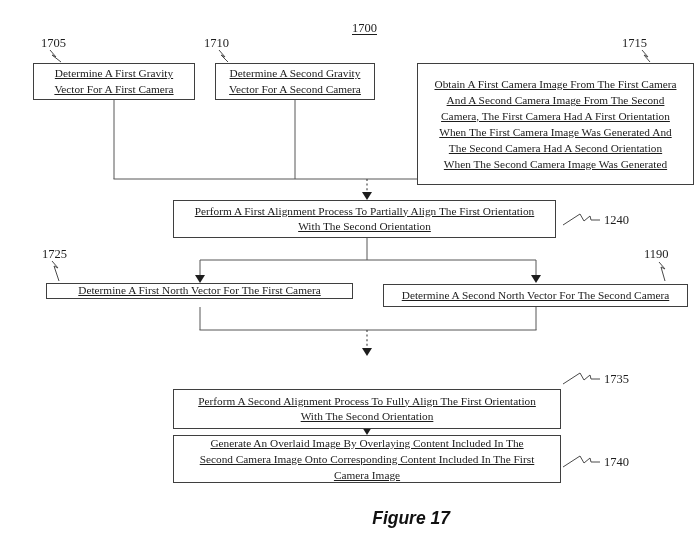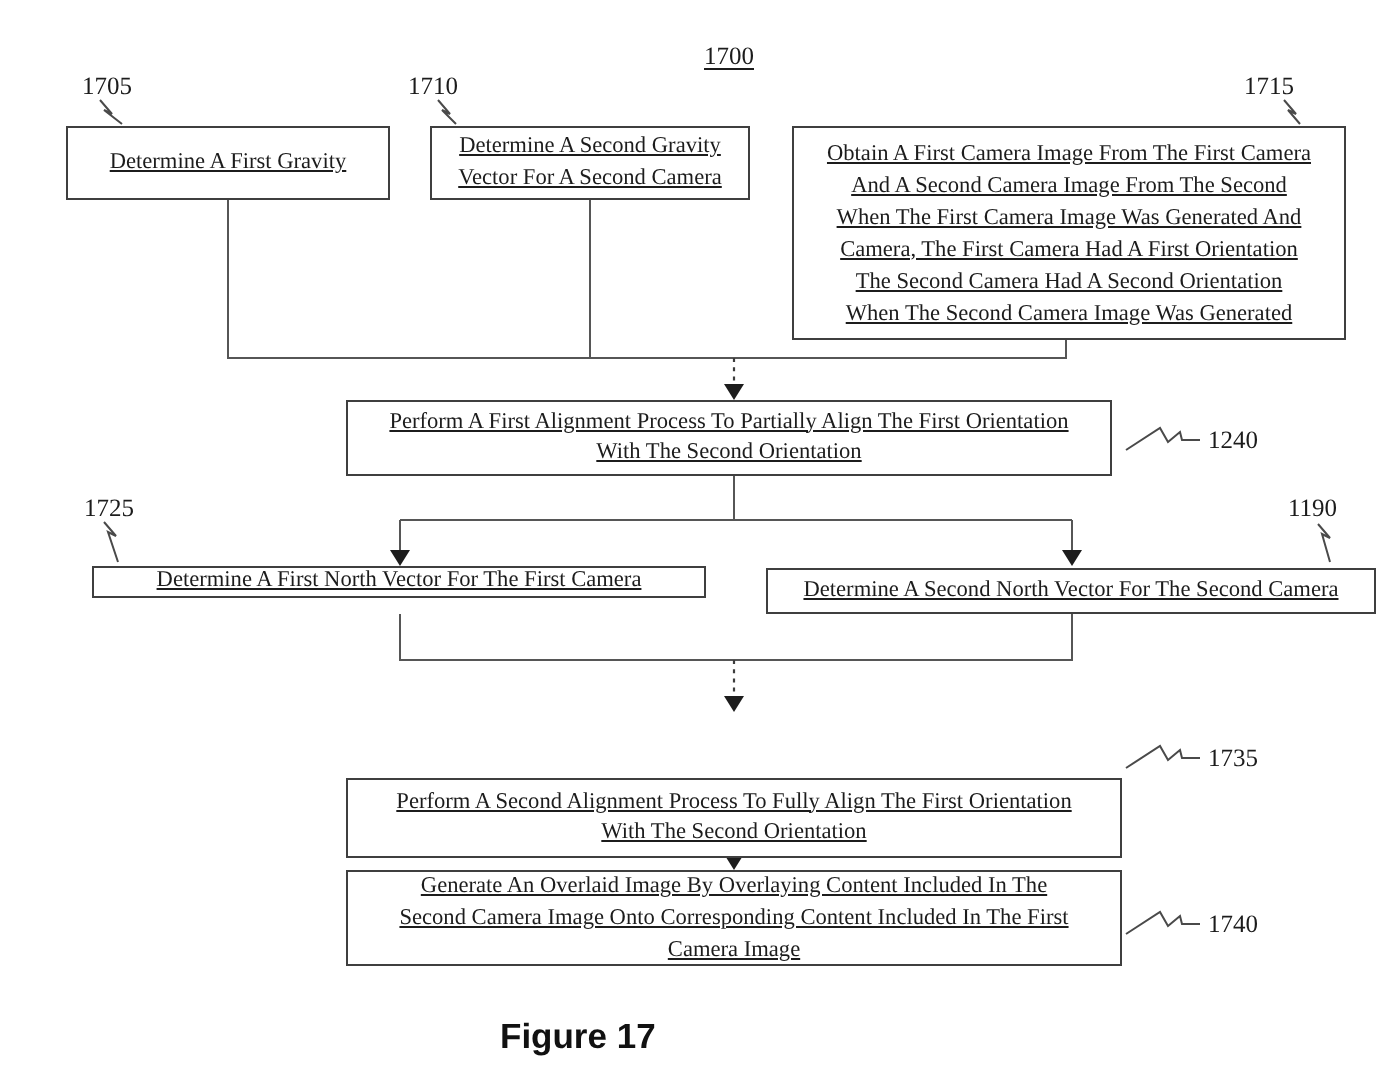--- a/index.html
+++ b/index.html
@@ -34,22 +34,23 @@
     color:#1c1c1c;
     white-space:nowrap;
   }
   .figref{
     text-decoration:underline;
     text-underline-offset:2px;
   }
   .caption{
     position:absolute;
     left:250px;top:508px;width:200px;
-    text-align:left;
+    text-align:right;
     font-family:"Liberation Sans", sans-serif;
+    font-style:italic;
     font-weight:bold;
     font-size:17.5px;
     color:#111;
   }
   svg.overlay{
     position:absolute;left:0;top:0;width:700px;height:539px;
     pointer-events:none;
   }
   svg .wire{stroke:#565656;stroke-width:1;fill:none;}
   svg .dot{stroke:#3d3d3d;stroke-width:1.1;fill:none;stroke-dasharray:2,2.6;}
@@ -112,32 +113,33 @@
   <div class="refnum" style="left:204px;top:36px;">1710</div>
   <div class="refnum" style="left:622px;top:36px;">1715</div>
   <div class="refnum" style="left:604px;top:213px;">1240</div>
   <div class="refnum" style="left:42px;top:247px;">1725</div>
   <div class="refnum" style="left:644px;top:247px;">1190</div>
   <div class="refnum" style="left:604px;top:372px;">1735</div>
   <div class="refnum" style="left:604px;top:455px;">1740</div>
 
   <div class="box" style="left:33px;top:63px;width:162px;height:37px;">
     <div class="ln">Determine A First Gravity</div>
+    <div class="ln">Vector For A First Camera</div>
   </div>
 
   <div class="box" style="left:215px;top:63px;width:160px;height:37px;">
     <div class="ln">Determine A Second Gravity</div>
     <div class="ln">Vector For A Second Camera</div>
   </div>
 
-  <div class="box" style="left:396px;top:63px;width:277px;height:107px;line-height:16px;">
+  <div class="box" style="left:417px;top:63px;width:277px;height:122px;line-height:16px;">
     <div class="ln">Obtain A First Camera Image From The First Camera</div>
     <div class="ln">And A Second Camera Image From The Second</div>
+    <div class="ln">Camera, The First Camera Had A First Orientation</div>
     <div class="ln">When The First Camera Image Was Generated And</div>
-    <div class="ln">Camera, The First Camera Had A First Orientation</div>
     <div class="ln">The Second Camera Had A Second Orientation</div>
     <div class="ln">When The Second Camera Image Was Generated</div>
   </div>
 
   <div class="box" style="left:173px;top:200px;width:383px;height:38px;">
     <div class="ln">Perform A First Alignment Process To Partially Align The First Orientation</div>
     <div class="ln">With The Second Orientation</div>
   </div>
 
   <div class="box" style="left:46px;top:283px;width:307px;height:16px;">

